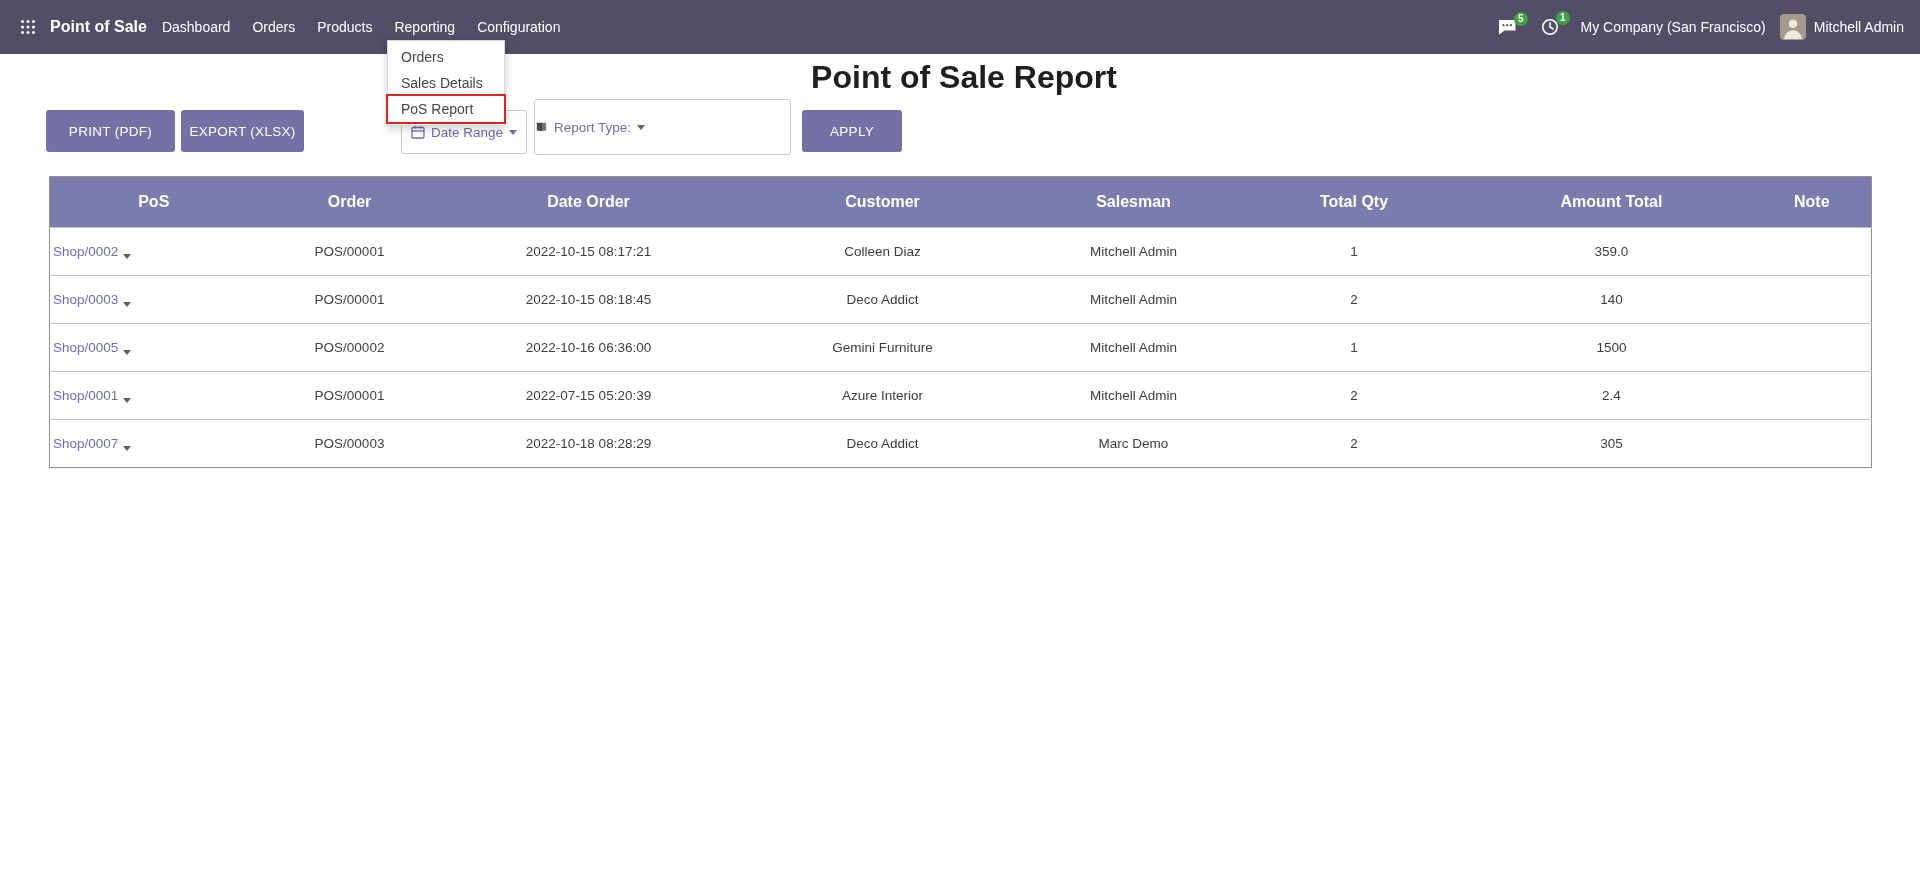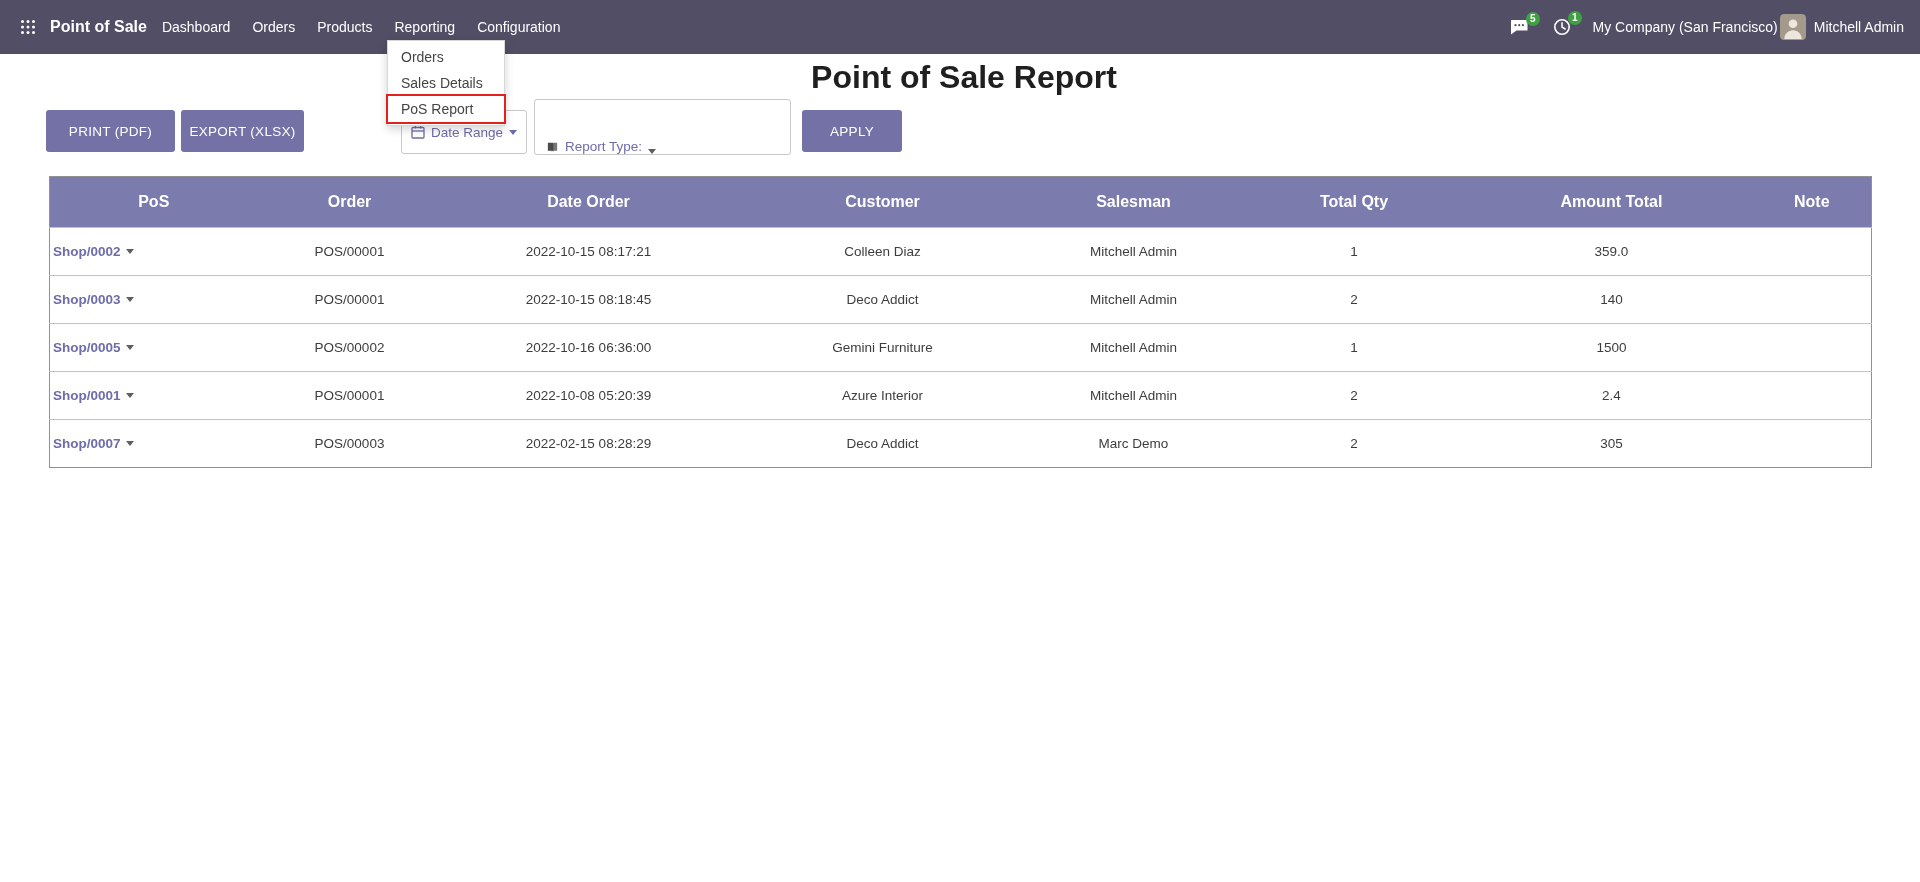--- a/index.html
+++ b/index.html
@@ -20,21 +20,21 @@
   .menu { display: flex; height: 100%; }
   .menu-item { display: flex; align-items: center; padding: 0 11px; font-size: 14px; cursor: pointer; white-space: nowrap; }
   .nav-right { display: flex; align-items: center; }
   .systray-icon { position: relative; display: flex; align-items: center; padding: 0 12px; cursor: pointer; }
   .badge {
     position: absolute; top: -7px; right: 1px;
     background: var(--badge-green, #3fa142); color: #fff;
     font-size: 10px; font-weight: 700; line-height: 14px; min-width: 9px;
     padding: 0 4px; border-radius: 8px; text-align: center;
   }
-  .company { font-size: 14px; margin: 0 2px 0 10px; white-space: nowrap; cursor: pointer; }
+  .company { font-size: 14px; margin: 0 14px 0 10px; white-space: nowrap; cursor: pointer; }
   .avatar { width: 26px; height: 26px; border-radius: 4px; overflow: hidden; margin-right: 8px; display: flex; cursor: pointer; }
   .username { font-size: 14px; white-space: nowrap; cursor: pointer; }
 
   
   .dropdown {
     position: absolute; top: 40px; left: 387px; width: 118px;
     background: #fff; border: 1px solid #d8d8d8;
     box-shadow: 0 3px 9px rgba(0,0,0,.18); padding: 3px 0; z-index: 40;
   }
   .dropdown-item { padding: 5px 13px; font-size: 14px; color: #444; cursor: pointer; white-space: nowrap; }
@@ -56,21 +56,21 @@
   }
   .btn.print  { left: 45px;  width: 129px; }
   .btn.export { left: 180px; width: 123px; }
   .btn.apply  { left: 801px; width: 100px; }
   .select-box {
     position: absolute; background: #fff; border: 1px solid #c9c9c9; border-radius: 3px;
     display: flex; align-items: center; color: var(--accent, #6e6cab);
     font-size: 13.5px; cursor: pointer;
   }
   .select-box.date-range { left: 400px; top: 11px; width: 126px; height: 44px; justify-content: center; gap: 6px; }
-  .select-box.report-type { left: 533px; top: 0; width: 257px; height: 56px; padding-left: 11px; gap: 6px; align-items: flex-end; }
+  .select-box.report-type { left: 533px; top: 0; width: 257px; height: 56px; gap: 6px; }
   .caret {
     width: 0; height: 0; display: inline-block;
     border-left: 4px solid transparent; border-right: 4px solid transparent;
     border-top: 5px solid currentColor;
   }
   .caret-dark { color: #5f5f5f; }
 
   
   .report-table {
     position: absolute; top: 176px; left: 49px; width: 1822px;
@@ -80,21 +80,21 @@
   .report-table th {
     background: var(--table-header-bg, #7c7bad); color: #fff;
     font-size: 16px; font-weight: 700; height: 51px; text-align: center; padding: 0;
   }
   .report-table td {
     height: 48px; text-align: center; font-size: 13.5px; color: #3d3d3d;
     border-top: 1px solid #c2c2c2; background: #fff; padding: 0 4px;
     white-space: nowrap; overflow: hidden;
   }
   .report-table td.pos-cell { text-align: left; padding-left: 3px; }
-  .pos-link { color: var(--accent, #6e6cab); cursor: pointer; display: inline-flex; align-items: center; gap: 5px; font-weight: bold; }
+  .pos-link { color: var(--accent, #6e6cab); cursor: pointer; display: inline-flex; align-items: flex-end; gap: 5px; }
 </style>
 </head>
 <body>
 
 <div class="page">
 
   <header class="navbar">
     <div class="nav-left">
       <span class="apps-icon">
         <svg width="16" height="16" viewBox="0 0 16 16" fill="#ffffff">
@@ -244,34 +244,34 @@
           <td>1</td>
           <td>1500</td>
           <td></td>
         </tr>
         <tr>
           <td class="pos-cell"><span class="pos-link">
               <span>Shop/0001</span>
               <span class="caret caret-dark"></span>
             </span></td>
           <td>POS/00001</td>
-          <td>2022-10-08 05:20:39</td>
+          <td>2022-07-15 05:20:39</td>
           <td>Azure Interior</td>
           <td>Mitchell Admin</td>
           <td>2</td>
           <td>2.4</td>
           <td></td>
         </tr>
         <tr>
           <td class="pos-cell"><span class="pos-link">
               <span>Shop/0007</span>
               <span class="caret caret-dark"></span>
             </span></td>
           <td>POS/00003</td>
-          <td>2022-02-15 08:28:29</td>
+          <td>2022-10-18 08:28:29</td>
           <td>Deco Addict</td>
           <td>Marc Demo</td>
           <td>2</td>
           <td>305</td>
           <td></td>
         </tr>
       </tbody>
   </table>
 
 </div>

